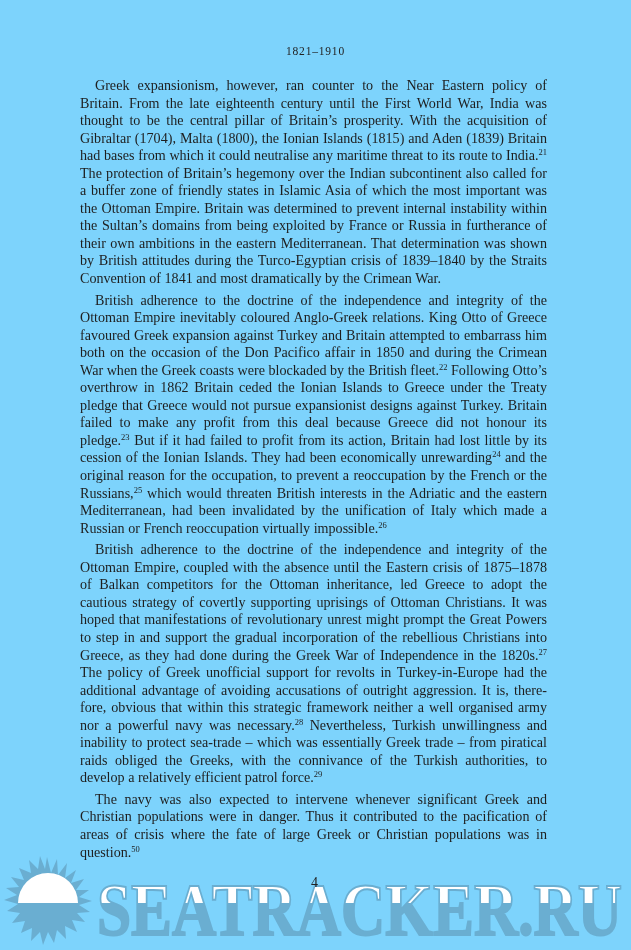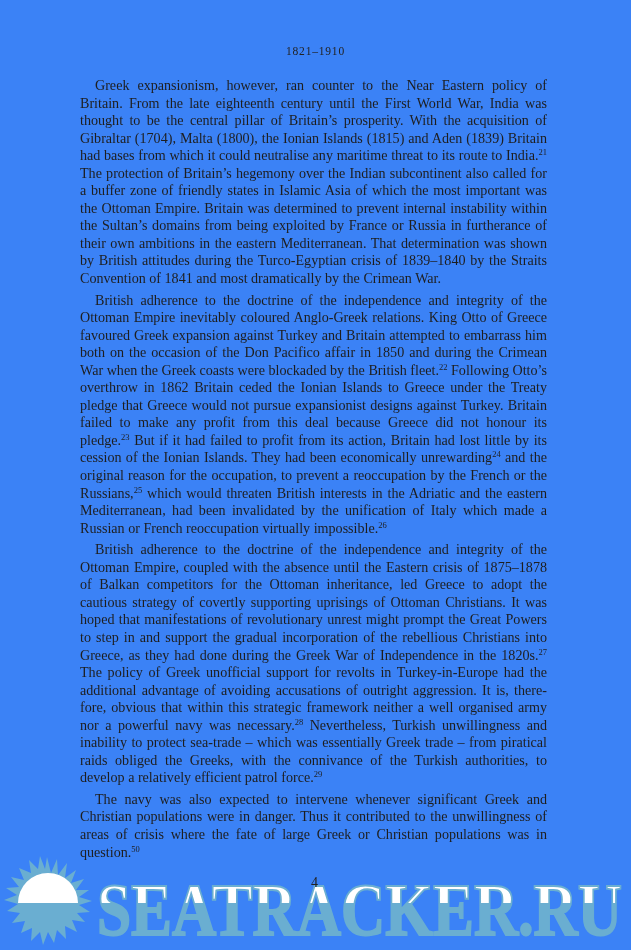--- a/index.html
+++ b/index.html
@@ -1,19 +1,19 @@
 <!DOCTYPE html>
 <html><head>
 <meta charset="utf-8">
 <style>
   html, body { margin: 0; padding: 0; background: #ffffff; }
   body { width: 631px; height: 950px; position: relative; overflow: hidden; }
   .page {
     position: absolute; left: 0; top: 0; width: 631px; height: 950px;
-    background: #3b82f6;
+    background: #7dd3fc;
   }
   .running-head {
     position: absolute; top: 45px; left: 0; width: 631px; text-align: center;
     font-family: "Liberation Serif", serif; font-size: 11.5px; letter-spacing: 0.8px;
     color: #222;
   }
   .body-text {
     position: absolute; left: 76px; top: 73px; width: 475px;
     font-family: "Liberation Serif", serif; font-size: 14.1px; line-height: 17.55px;
     color: #1e1e1e; text-align: justify; hyphens: manual;
@@ -36,21 +36,21 @@
     <p>
       <span>Greek expansionism, however, ran counter to the Near Eastern policy of Britain. From the late eighteenth century until the First World War, India was thought to be the central pillar of Britain’s prosperity. With the acquisition of Gibraltar (1704), Malta (1800), the Ionian Islands (1815) and Aden (1839) Britain had bases from which it could neutralise any maritime threat to its route to India.</span><sup>21</sup><span> The protection of Britain’s hegemony over the Indian subcontinent also called for a buffer zone of friendly states in Islamic Asia of which the most important was the Ottoman Empire. Britain was determined to prevent internal instability within the Sultan’s domains from being exploited by France or Russia in furtherance of their own ambitions in the eastern Mediterranean. That determina­tion was shown by British attitudes during the Turco-Egyptian crisis of 1839–1840 by the Straits Convention of 1841 and most dramatically by the Crimean War.</span>
     </p>
     <p>
       <span>British adherence to the doctrine of the independence and integrity of the Ottoman Empire inevitably coloured Anglo-Greek relations. King Otto of Greece favoured Greek expansion against Turkey and Britain attempted to embarrass him both on the occasion of the Don Pacifico affair in 1850 and during the Crimean War when the Greek coasts were blockaded by the British fleet.</span><sup>22</sup><span> Following Otto’s overthrow in 1862 Britain ceded the Ionian Islands to Greece under the Treaty pledge that Greece would not pursue expansionist designs against Turkey. Britain failed to make any profit from this deal because Greece did not honour its pledge.</span><sup>23</sup><span> But if it had failed to profit from its action, Britain had lost little by its cession of the Ionian Islands. They had been economically unrewarding</span><sup>24</sup><span> and the original reason for the occupation, to prevent a reoccupation by the French or the Russians,</span><sup>25</sup><span> which would threaten British interests in the Adriatic and the eastern Mediterranean, had been invalidated by the unification of Italy which made a Russian or French reoccupation virtually impossible.</span><sup>26</sup>
     </p>
     <p>
       <span>British adherence to the doctrine of the independence and integrity of the Ottoman Empire, coupled with the absence until the Eastern crisis of 1875–1878 of Balkan competitors for the Ottoman inheritance, led Greece to adopt the cautious strategy of covertly supporting uprisings of Ottoman Christians. It was hoped that manifestations of revolutionary unrest might prompt the Great Powers to step in and support the gradual incorporation of the rebellious Christians into Greece, as they had done during the Greek War of Independence in the 1820s.</span><sup>27</sup><span> The policy of Greek unofficial support for revolts in Turkey-in-Europe had the additional advantage of avoiding accusations of outright aggression. It is, there­fore, obvious that within this strategic framework neither a well organised army nor a powerful navy was necessary.</span><sup>28</sup><span> Nevertheless, Turkish unwillingness and inability to protect sea-trade – which was essentially Greek trade – from piratical raids obliged the Greeks, with the connivance of the Turkish authorities, to develop a relatively efficient patrol force.</span><sup>29</sup>
     </p>
     <p>
-      <span>The navy was also expected to intervene whenever significant Greek and Christian populations were in danger. Thus it contributed to the unwillingness of areas of crisis where the fate of large Greek or Christian populations was in question.</span><sup>50</sup>
+      <span>The navy was also expected to intervene whenever significant Greek and Christian populations were in danger. Thus it contributed to the pacification of areas of crisis where the fate of large Greek or Christian populations was in question.</span><sup>50</sup>
     </p>
   </div>
 
   <div class="page-number">4</div>
 
   <svg class="watermark" viewBox="0 0 631 95" xmlns="http://www.w3.org/2000/svg">
     <defs>
       <clipPath id="lowerhalf">
           <rect x="0" y="48" width="631" height="60"></rect>
         </clipPath>

